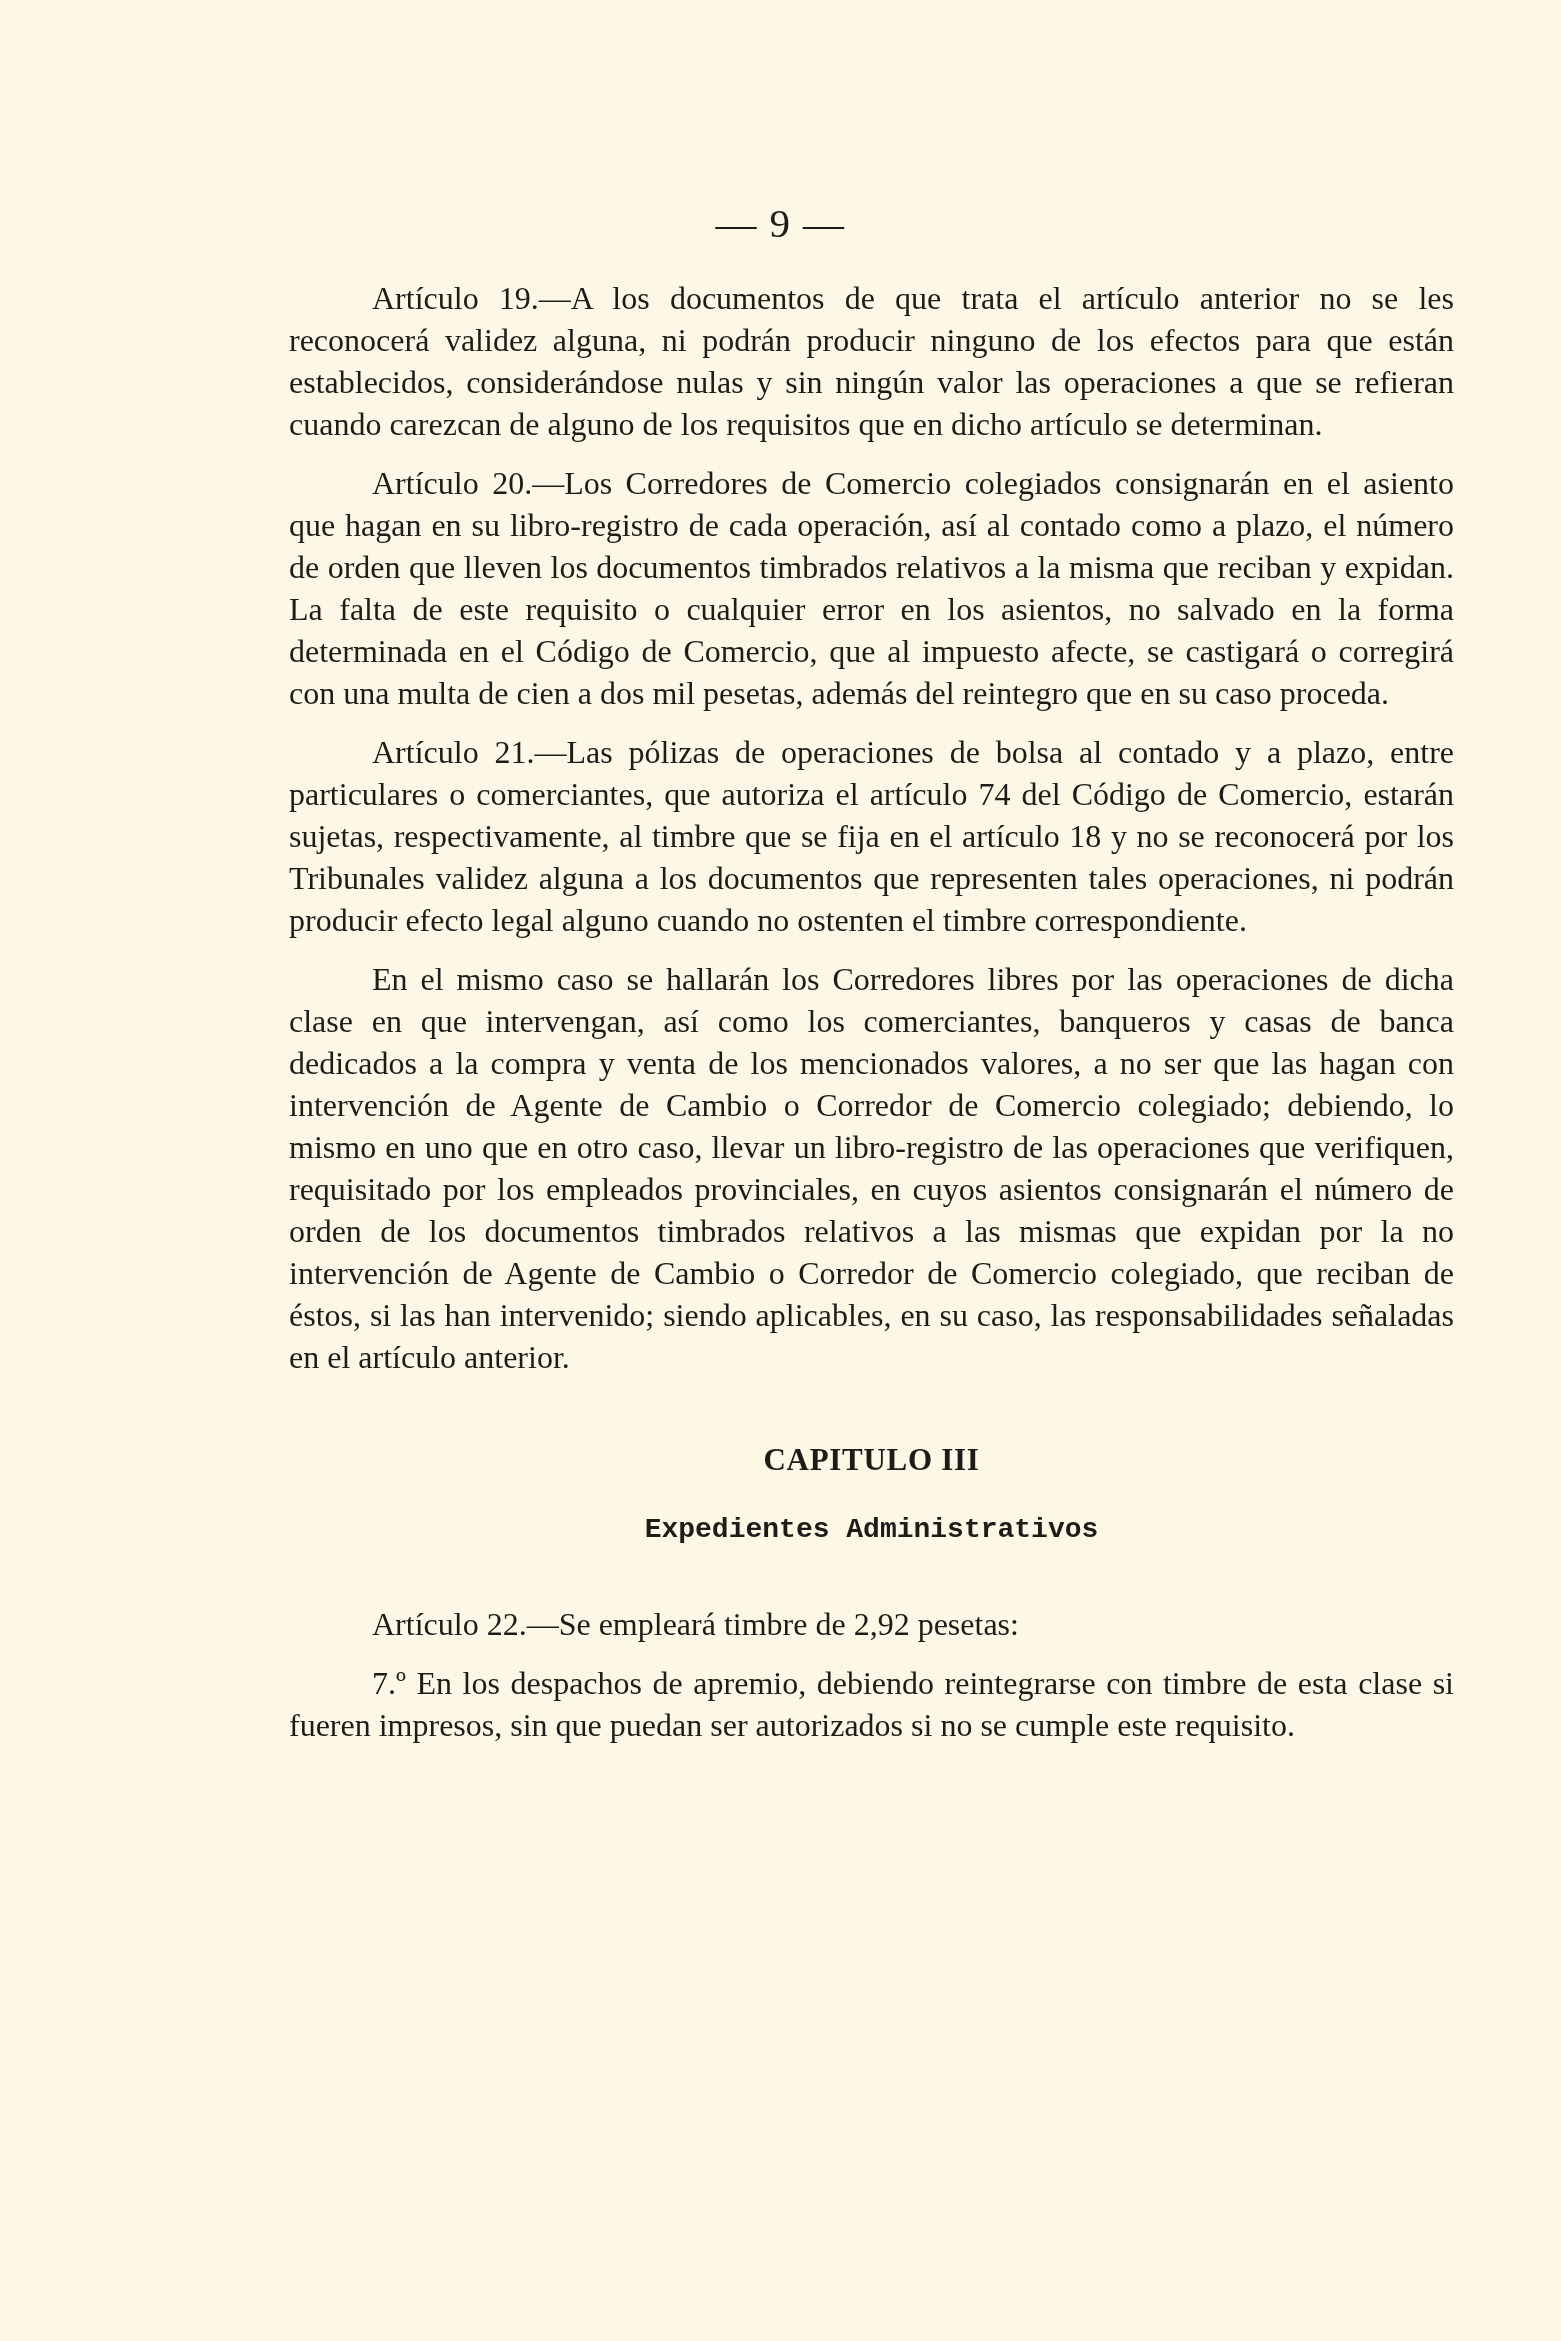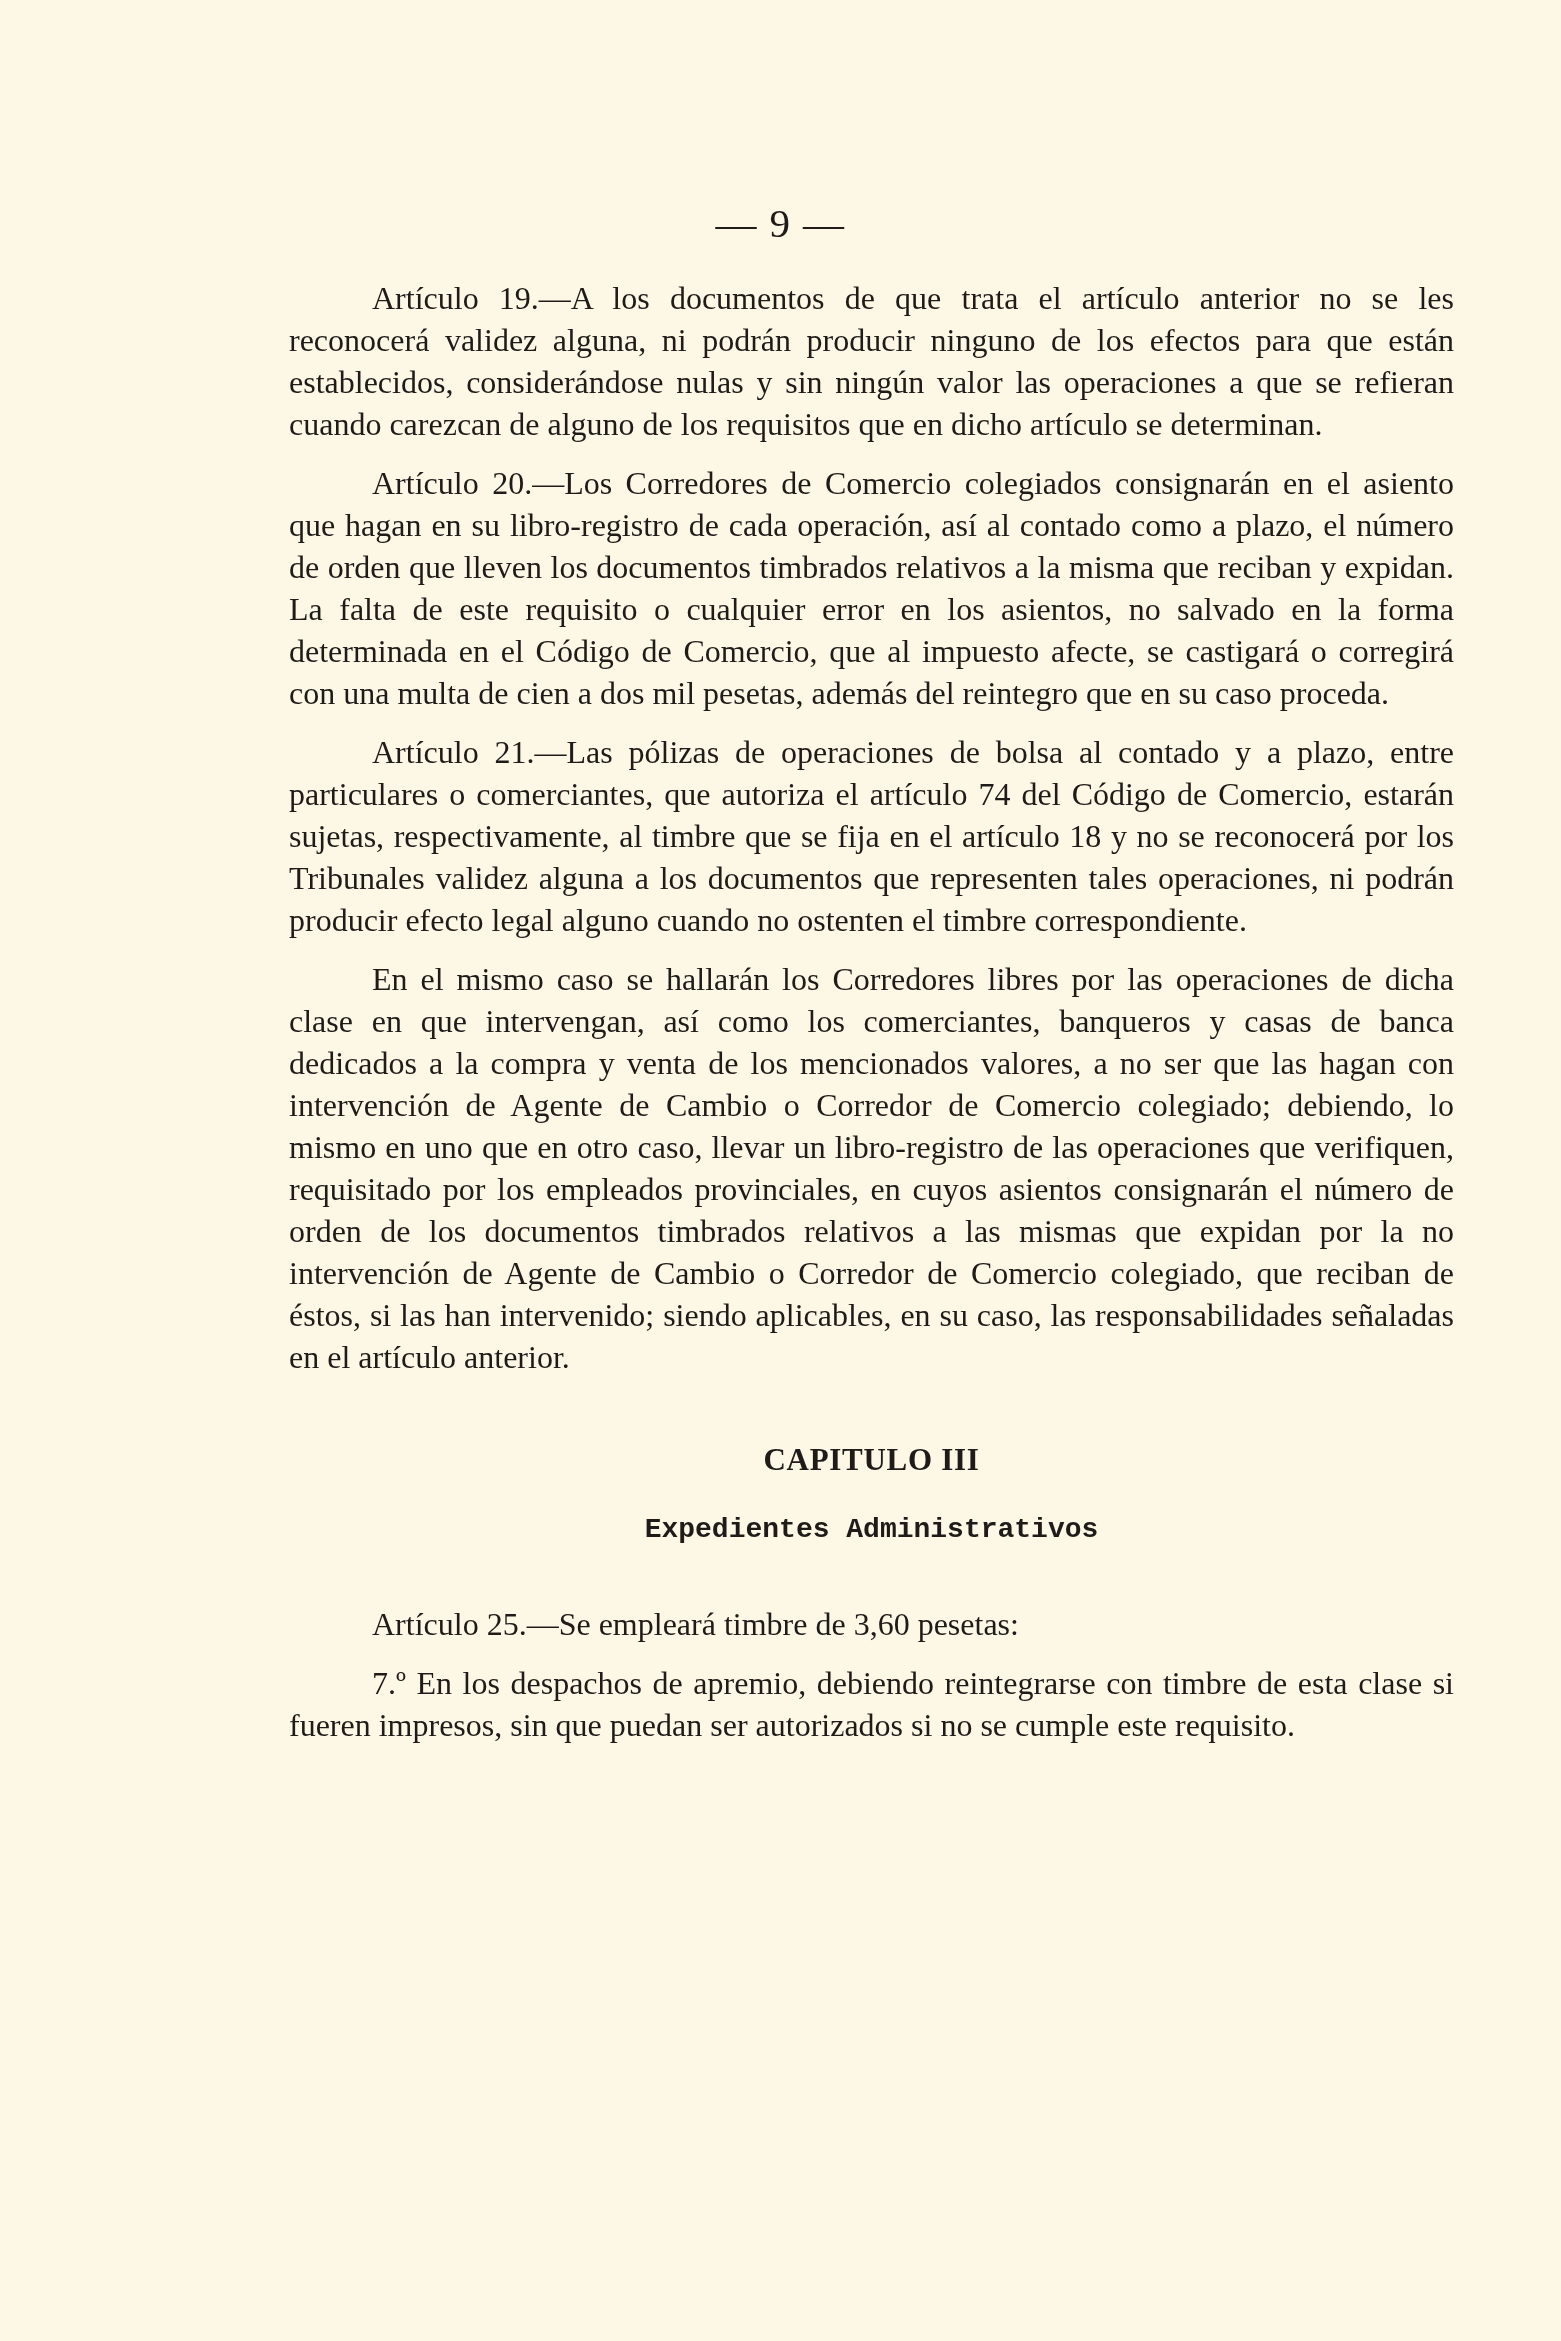--- a/index.html
+++ b/index.html
@@ -36,16 +36,16 @@
 
 <div class="body-text">
   <p class="para">Artículo 19.—A los documentos de que trata el artículo anterior no se les reconocerá validez alguna, ni podrán producir ninguno de los efectos para que están establecidos, considerándose nulas y sin ningún valor las operaciones a que se refieran cuando carezcan de alguno de los requisitos que en dicho artículo se determinan.</p>
   <p class="para">Artículo 20.—Los Corredores de Comercio colegiados consignarán en el asiento que hagan en su libro-registro de cada operación, así al contado como a plazo, el número de orden que lleven los documentos timbrados relativos a la misma que reciban y expidan. La falta de este requisito o cualquier error en los asientos, no salvado en la forma determinada en el Código de Comercio, que al impuesto afecte, se castigará o corregirá con una multa de cien a dos mil pesetas, además del reintegro que en su caso proceda.</p>
   <p class="para">Artículo 21.—Las pólizas de operaciones de bolsa al contado y a plazo, entre particulares o comerciantes, que autoriza el artículo 74 del Código de Comercio, estarán sujetas, respectivamente, al timbre que se fija en el artículo 18 y no se reconocerá por los Tribunales validez alguna a los documentos que representen tales operaciones, ni podrán producir efecto legal alguno cuando no ostenten el timbre correspondiente.</p>
   <p class="para">En el mismo caso se hallarán los Corredores libres por las operaciones de dicha clase en que intervengan, así como los comerciantes, banqueros y casas de banca dedicados a la compra y venta de los mencionados valores, a no ser que las hagan con intervención de Agente de Cambio o Corredor de Comercio colegiado; debiendo, lo mismo en uno que en otro caso, llevar un libro-registro de las operaciones que verifiquen, requisitado por los empleados provinciales, en cuyos asientos consignarán el número de orden de los documentos timbrados relativos a las mismas que expidan por la no intervención de Agente de Cambio o Corredor de Comercio colegiado, que reciban de éstos, si las han intervenido; siendo aplicables, en su caso, las responsabilidades señaladas en el artículo anterior.</p>
 
   <h2 class="chapter">CAPITULO III</h2>
   <h3 class="section">Expedientes Administrativos</h3>
 
-  <p class="para">Artículo 25.—Se empleará timbre de 3,60 pesetas:</p>
+  <p class="para">Artículo 22.—Se empleará timbre de 2,92 pesetas:</p>
   <p class="para">7.º En los despachos de apremio, debiendo reintegrarse con timbre de esta clase si fueren impresos, sin que puedan ser autorizados si no se cumple este requisito.</p>
 </div>
 
 
 </body></html>

